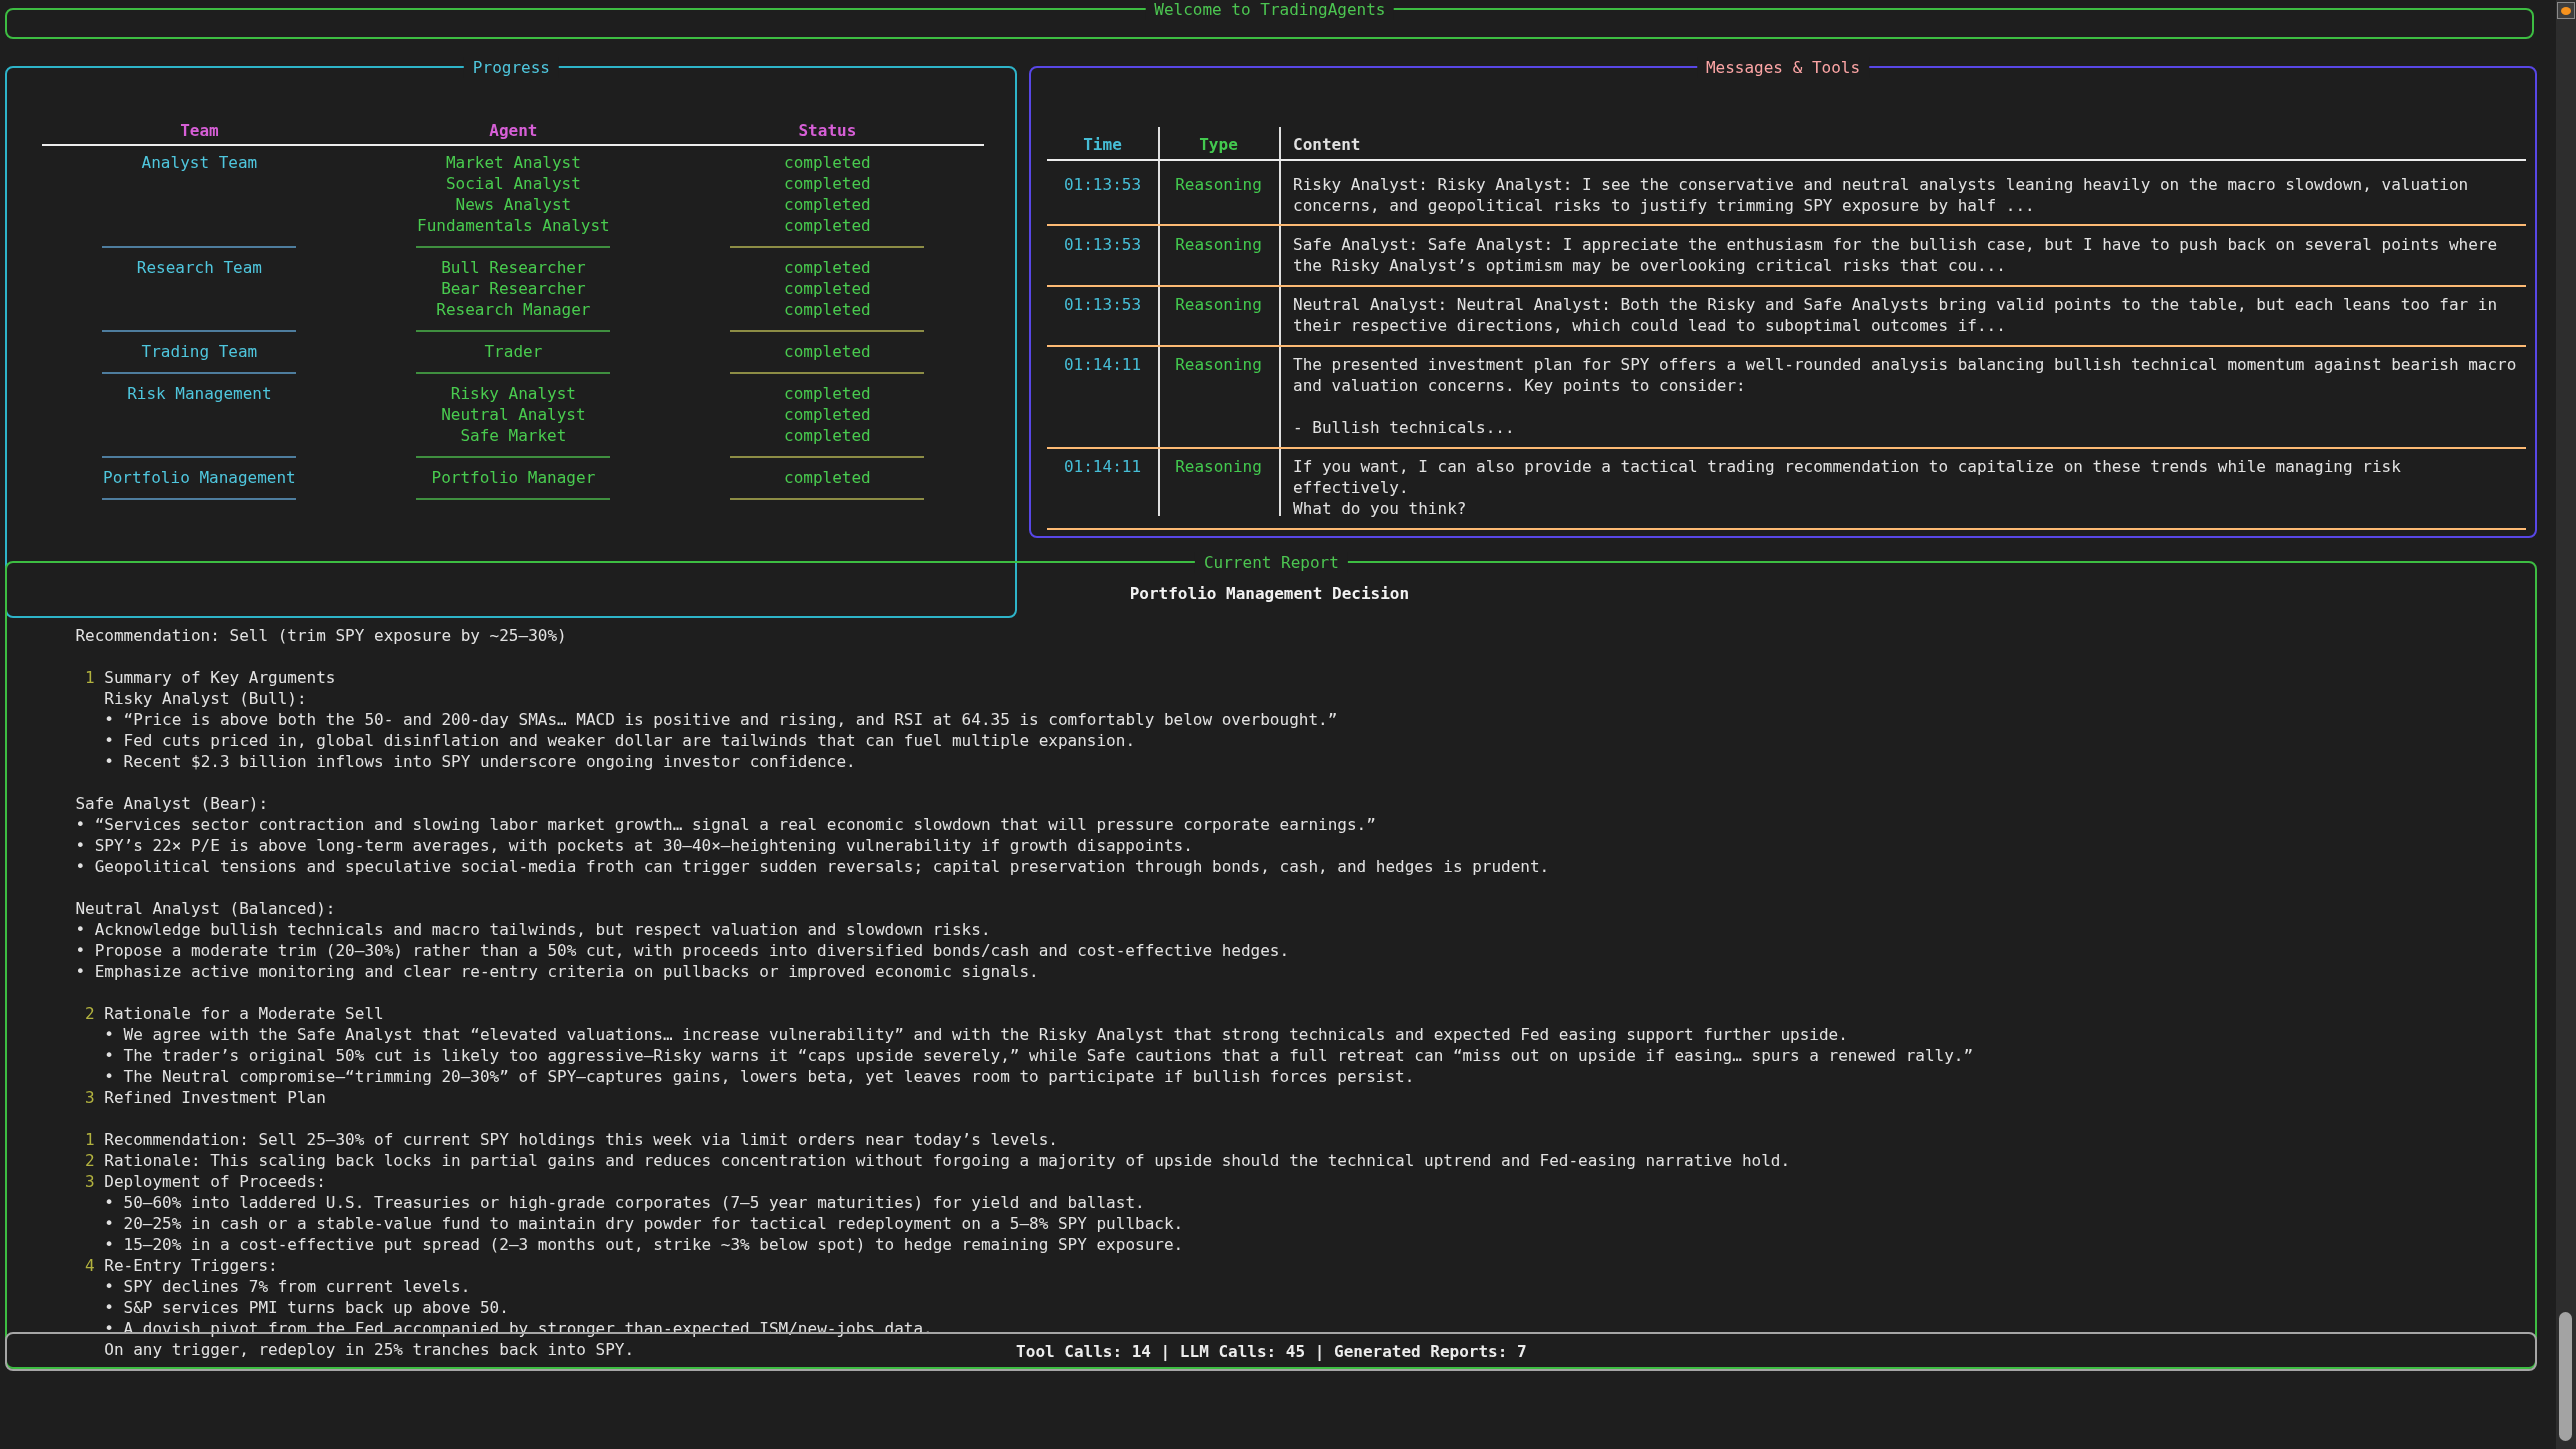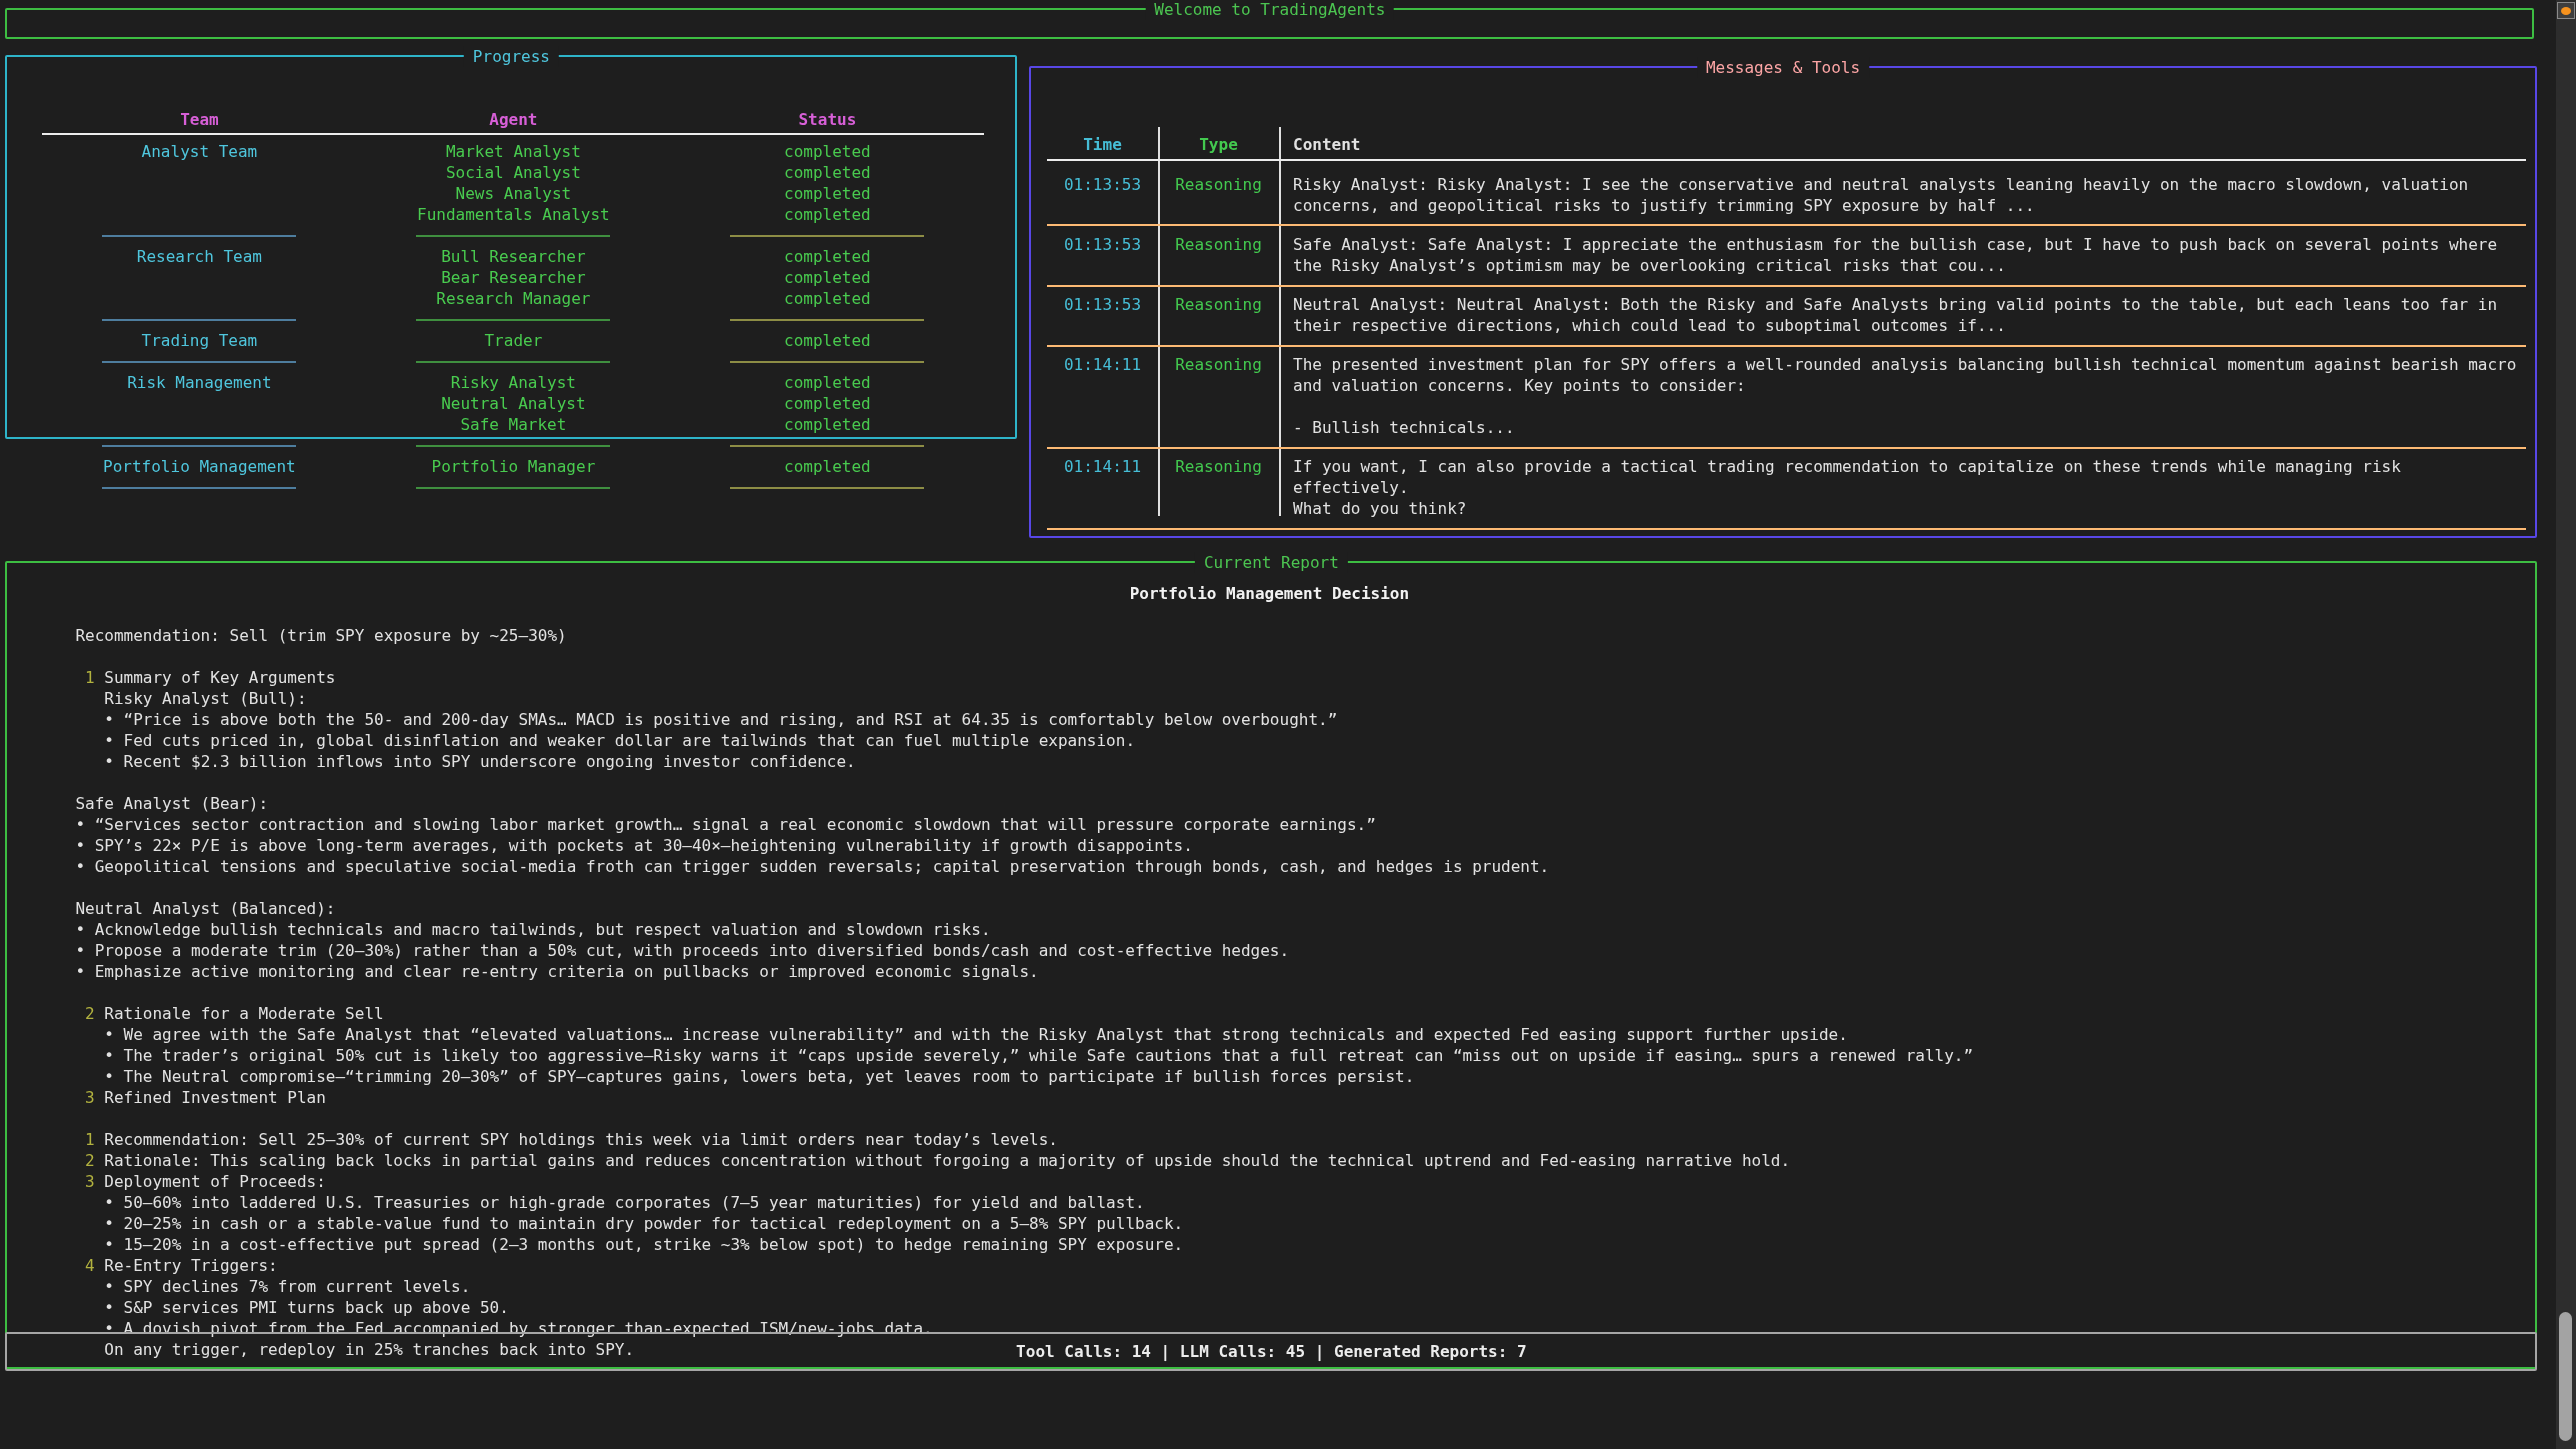--- a/index.html
+++ b/index.html
@@ -1,29 +1,29 @@
 <!DOCTYPE html>
 <html><head>
 <meta charset="utf-8">
 <style>
   * { margin:0; padding:0; box-sizing:border-box; }
   html,body { width:2576px; height:1449px; background:#1e1e1e; overflow:hidden; position:relative;
     font-family:"DejaVu Sans Mono", monospace; font-size:16px; color:#e2e2e2; }
 
-  .panel { position:absolute; border:2px solid; border-radius:2px; }
+  .panel { position:absolute; border:2px solid; border-radius:8px; }
   .ptitle { position:absolute; top:-11.4px; left:50%; transform:translateX(-50%);
     background:#1e1e1e; padding:0 8.7px; line-height:21px; white-space:nowrap; }
 
   .green-b { border-color:#3dbd42; } .green-t { color:#4cc551; }
   .cyan-b  { border-color:#2eb4c9; } .cyan-t  { color:#4fc6dd; }
   .blue-b  { border-color:#5847e6; } .violet-t{ color:#fca5a5; }
   .gray-b  { border-color:#a6a6a6; }
 
   #welcome-panel  { left:5.4px;  top:8px;   width:2529px; height:31px; }
-  #progress-panel { left:5.4px;  top:55px;   width:1012px; height:384px; }
+  #progress-panel { left:5.4px;  top:66px;   width:1012px; height:552px; }
   #messages-panel { left:1029px; top:66px; width:1508px; height:472px; }
   #report-panel   { left:5.4px;  top:561px;  width:2532px; height:808px; }
   #stats-panel    { left:5.4px;  top:1332px; width:2532px; height:39px;
                     display:flex; align-items:center; justify-content:center; }
 
   
   #progress-table { position:absolute; left:35px; top:52px; width:942px; }
   .prow { display:flex; height:21px; line-height:21px; }
   .pcell { flex:1 1 0; text-align:center; overflow:hidden; }
   .pchead { color:#d75fd7; font-weight:bold; }

